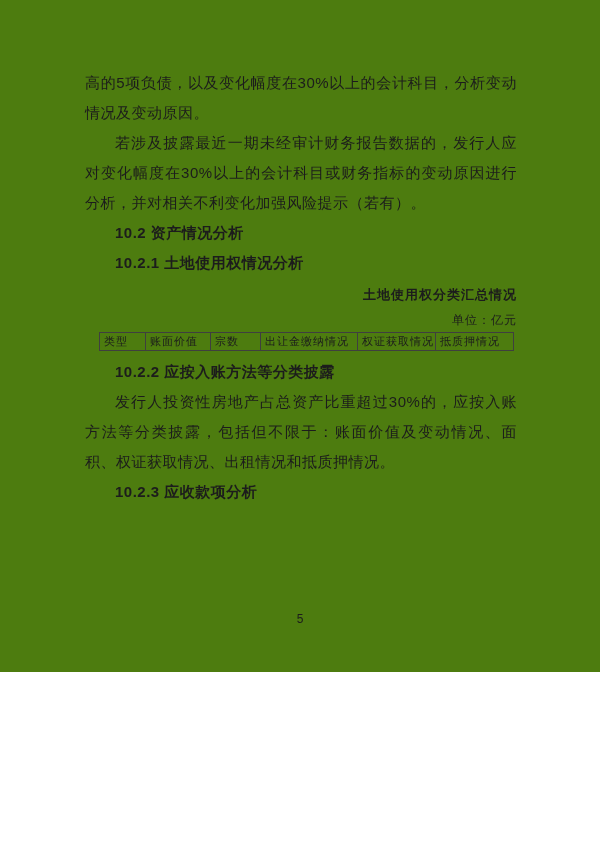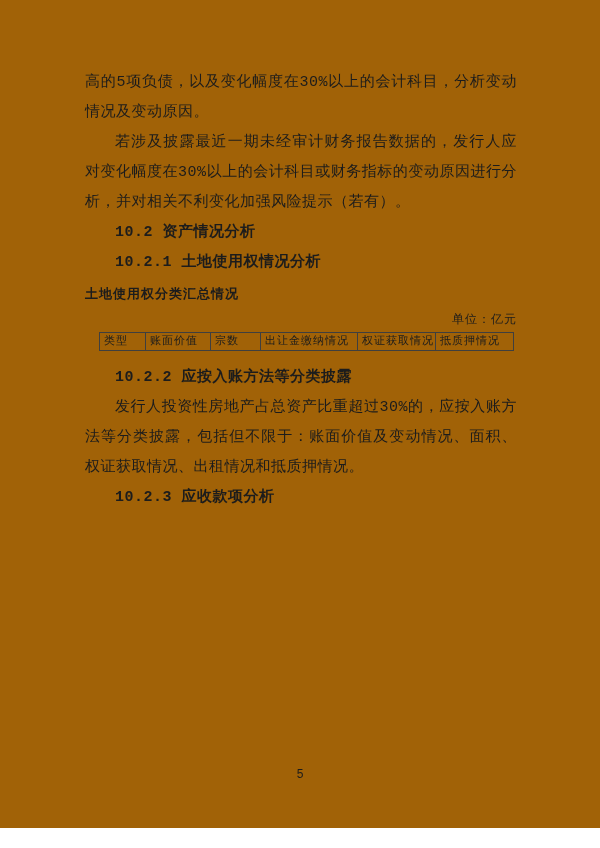--- a/index.html
+++ b/index.html
@@ -3,24 +3,24 @@
 <meta charset="utf-8">
 <style>
   html, body {
     margin: 0;
     padding: 0;
     background: #ffffff;
   }
   .page {
     position: relative;
     width: 600px;
-    height: 828px;
-    background: #a16207;
+    height: 672px;
+    background: #4d7c0f;
     overflow: hidden;
-    font-family: Liberation Mono, monospace;
+    font-family: Liberation Sans, sans-serif;
     color: #1c1c1c;
   }
   .content {
     position: absolute;
     top: 68px;
     left: 85px;
     width: 432px;
   }
   .para {
     margin: 0;
@@ -34,36 +34,36 @@
     text-indent: 0;
   }
   .para.heading {
     font-weight: bold;
     text-align: left;
   }
   .table-title {
     margin-top: 4px;
     font-size: 13px;
     font-weight: bold;
-    text-align: left;
+    text-align: right;
     line-height: 26px;
     letter-spacing: 1px;
   }
   .unit-line {
     font-size: 12px;
     text-align: right;
     line-height: 24px;
     letter-spacing: 1px;
   }
   table.data-table {
     border-collapse: collapse;
     table-layout: fixed;
     width: 414px;
     margin-left: 14px;
-    margin-bottom: 12px;
+    margin-bottom: 6px;
   }
   table.data-table th,
   table.data-table td {
     border: 1px solid #3f3f3f;
     font-size: 11px;
     font-weight: normal;
     text-align: left;
     vertical-align: middle;
     padding: 2px 4px;
     height: 13px;

